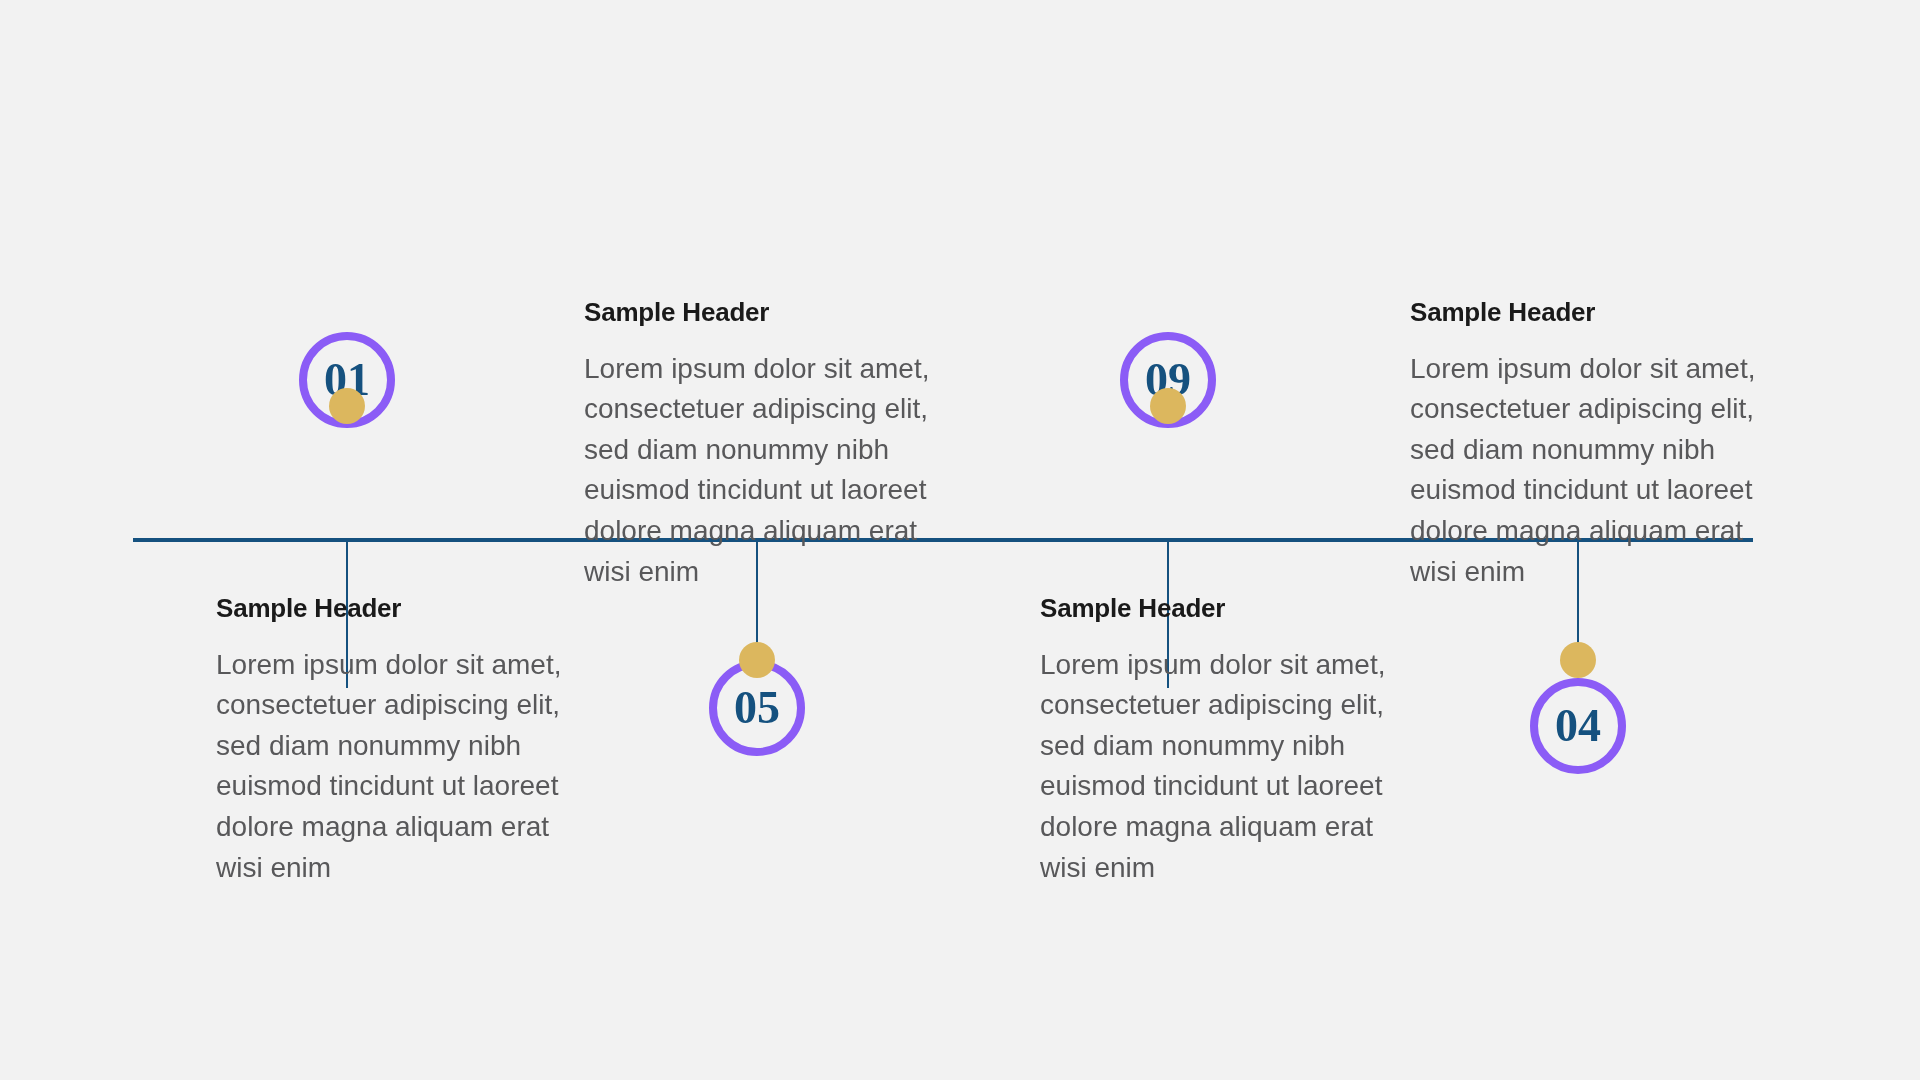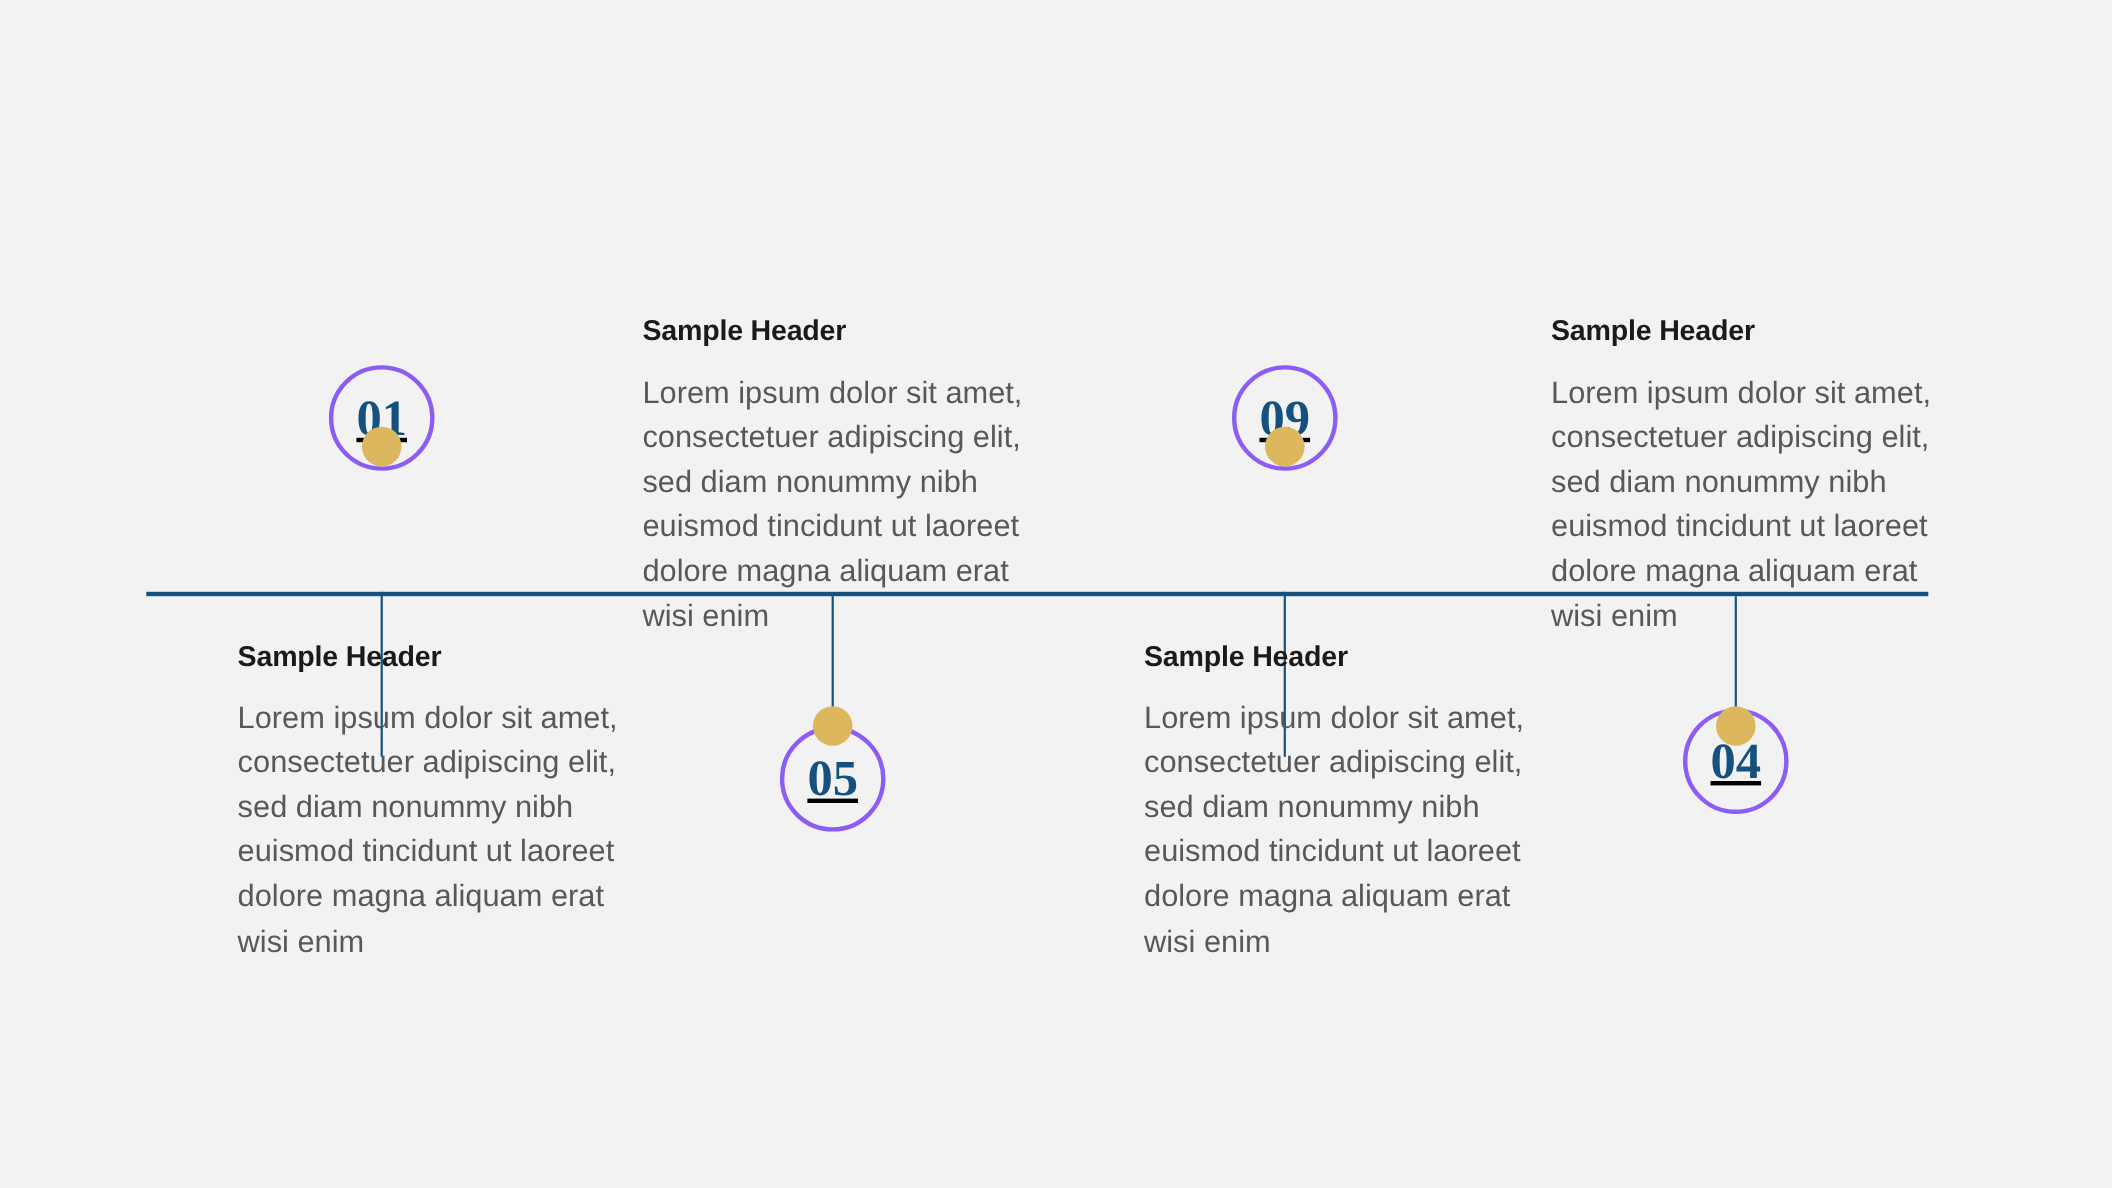--- a/index.html
+++ b/index.html
@@ -44,28 +44,27 @@
     width: 2px;
     background: #15517f;
     left: -1px;
   }
 
   .marker-circle {
     position: absolute;
     width: 96px;
     height: 96px;
     margin-left: -48px;
-    border: 4px solid #8b5cf6;
+    border: 8px solid #8b5cf6;
     border-radius: 50%;
     background: transparent;
     box-sizing: border-box;
     display: flex;
     align-items: center;
     justify-content: center;
-    text-decoration: underline;
   }
 
   .marker-number {
     font-family: "Liberation Serif", "DejaVu Serif", serif;
     font-size: 46px;
     font-weight: 700;
     color: #15517f;
     letter-spacing: 0px;
     line-height: 1;
     user-select: none;
@@ -94,21 +93,21 @@
   .text-block {
     position: absolute;
     width: 350px;
   }
 
   .block-header {
     font-family: "Liberation Sans", sans-serif;
     font-size: 26px;
     font-weight: 700;
     color: #1a1a1a;
-    margin: 4px 0 22px 0;
+    margin: 16px 0 22px 0;
     letter-spacing: -0.2px;
     line-height: 1.1;
     white-space: nowrap;
   }
 
   .block-body {
     font-family: "Liberation Sans", sans-serif;
     font-size: 28px;
     font-weight: 400;
     color: #58585a;
@@ -157,21 +156,21 @@
     <div class="marker-dot" style="top:-150px;"></div>
   </div>
 
   <div class="text-block" style="left:1040px; top:578px;">
     <h3 class="block-header">Sample Header</h3>
     <p class="block-body">Lorem ipsum dolor sit amet, consectetuer adipiscing elit, sed diam nonummy nibh euismod tincidunt ut laoreet dolore magna aliquam erat wisi enim</p>
   </div>
 
   <div class="marker below" style="left:1578px; top:542px;">
     <div class="marker-stem" style="height:120px; top:0;"></div>
-    <div class="marker-circle" style="top:102px;">
+    <div class="marker-circle" style="top:136px;">
       <span class="marker-number">04</span>
     </div>
     <div class="marker-dot" style="top:100px;"></div>
   </div>
 
   <div class="text-block" style="left:1410px; top:282px;">
     <h3 class="block-header">Sample Header</h3>
     <p class="block-body">Lorem ipsum dolor sit amet, consectetuer adipiscing elit, sed diam nonummy nibh euismod tincidunt ut laoreet dolore magna aliquam erat wisi enim</p>
   </div>
 

